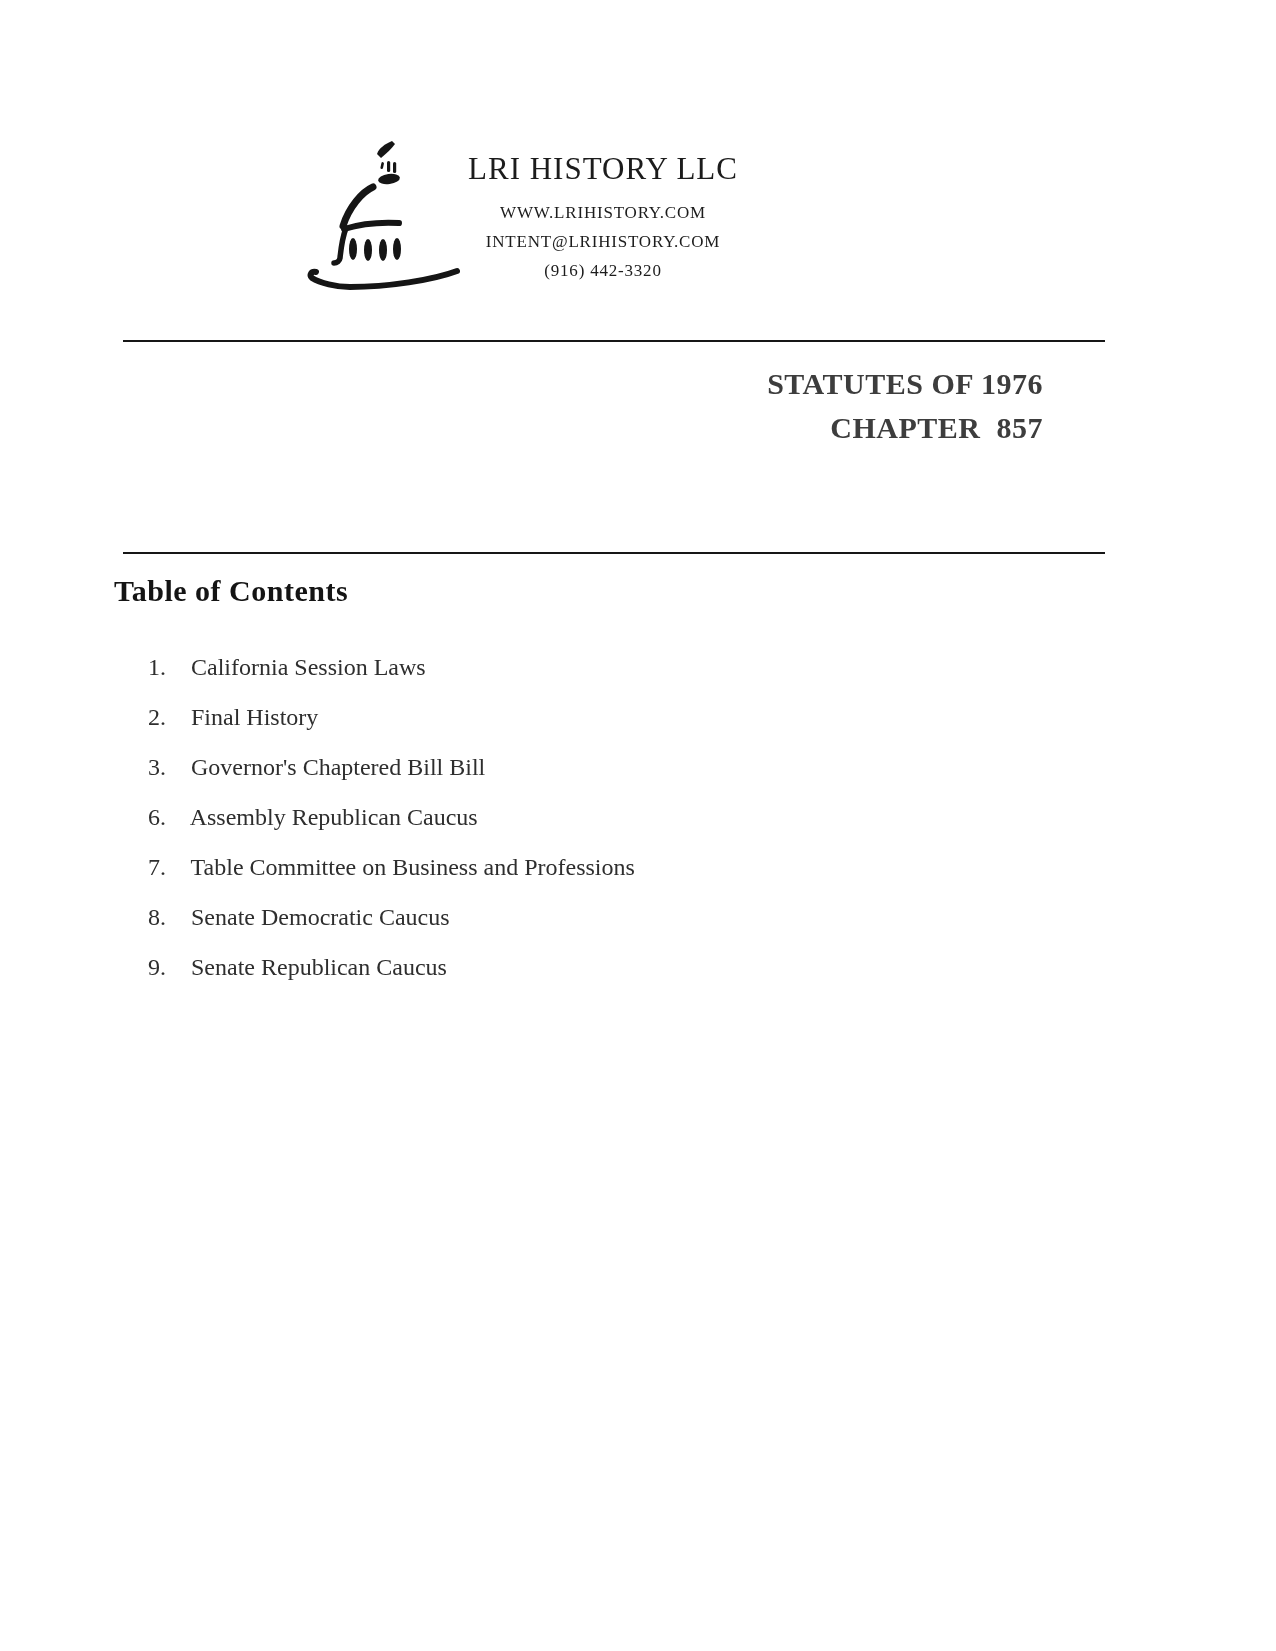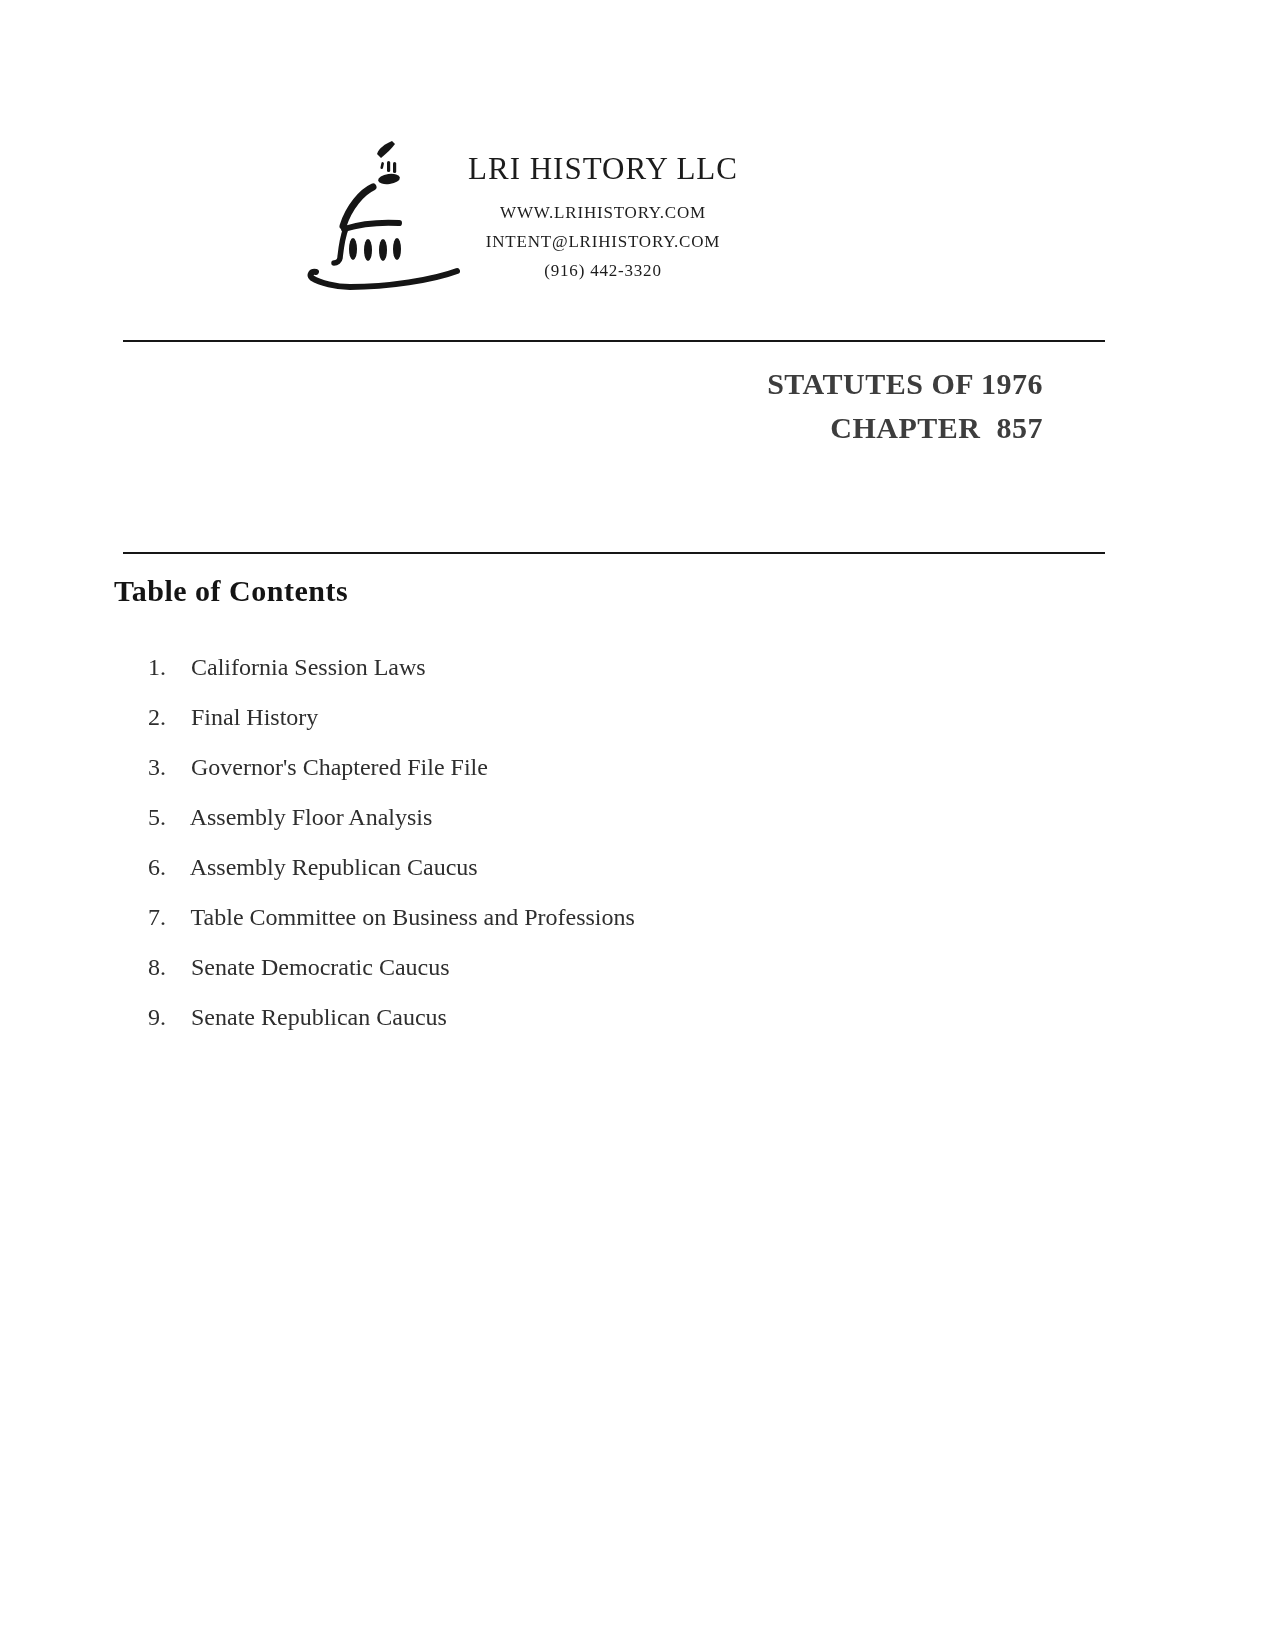--- a/index.html
+++ b/index.html
@@ -162,25 +162,21 @@
     <li class="toc-item">
       <span class="toc-num">1.</span>
       <span class="toc-text">California Session Laws</span>
     </li>
     <li class="toc-item">
       <span class="toc-num">2.</span>
       <span class="toc-text">Final History</span>
     </li>
     <li class="toc-item">
       <span class="toc-num">3.</span>
-      <span class="toc-text">Governor's Chaptered File File</span>
-    </li>
-    <li class="toc-item">
-      <span class="toc-num">5.</span>
-      <span class="toc-text">Assembly Floor Analysis</span>
+      <span class="toc-text">Governor's Chaptered Bill Bill</span>
     </li>
     <li class="toc-item">
       <span class="toc-num">6.</span>
       <span class="toc-text">Assembly Republican Caucus</span>
     </li>
     <li class="toc-item">
       <span class="toc-num">7.</span>
       <span class="toc-text">Table Committee on Business and Professions</span>
     </li>
     <li class="toc-item">

